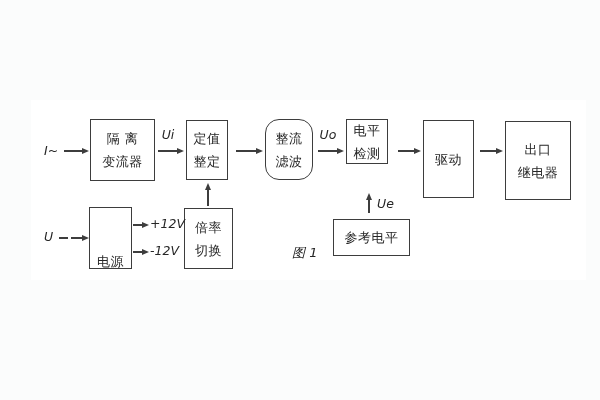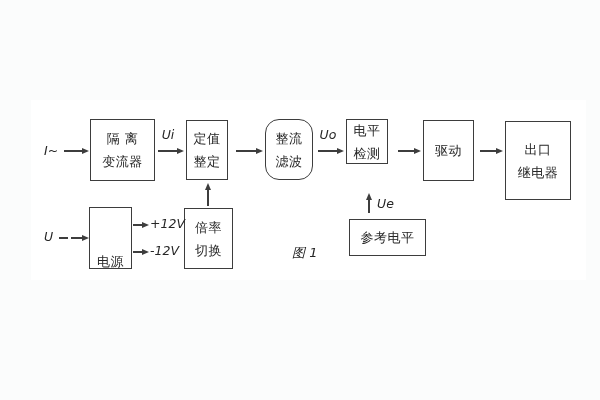--- a/index.html
+++ b/index.html
@@ -26,25 +26,25 @@
     font-size: 13px; color: var(--text);
     letter-spacing: 0.5px;
     line-height: 1;
     white-space: nowrap;
   }
   
   .b1 { left:  90px; top: 119px; width: 65px; height: 62px; }
   .b2 { left: 186px; top: 120px; width: 42px; height: 60px; }
   .b3 { left: 265px; top: 119px; width: 48px; height: 61px; border-radius: 14px; }
   .b4 { left: 346px; top: 119px; width: 42px; height: 45px; }
-  .b5 { left: 423px; top: 120px; width: 51px; height: 61px; }
+  .b5 { left: 423px; top: 120px; width: 51px; height: 78px; }
   .b6 { left: 505px; top: 121px; width: 66px; height: 79px; }
   .b7 { left:  89px; top: 207px; width: 43px; height: 62px; justify-content: flex-end; }
   .b8 { left: 184px; top: 208px; width: 49px; height: 61px; }
-  .b9 { left: 333px; top: 219px; width: 77px; height: 37px; margin-left: 16px; }
+  .b9 { left: 333px; top: 219px; width: 77px; height: 37px; }
 
   .lbl {
     position: absolute;
     font-size: 12.5px; color: var(--text);
     line-height: 1; white-space: nowrap; font-style: italic;
   }
   .lbl.center { text-align: center; }
 
   
   .ha { position: absolute; height: 1.5px; background: var(--line); }

